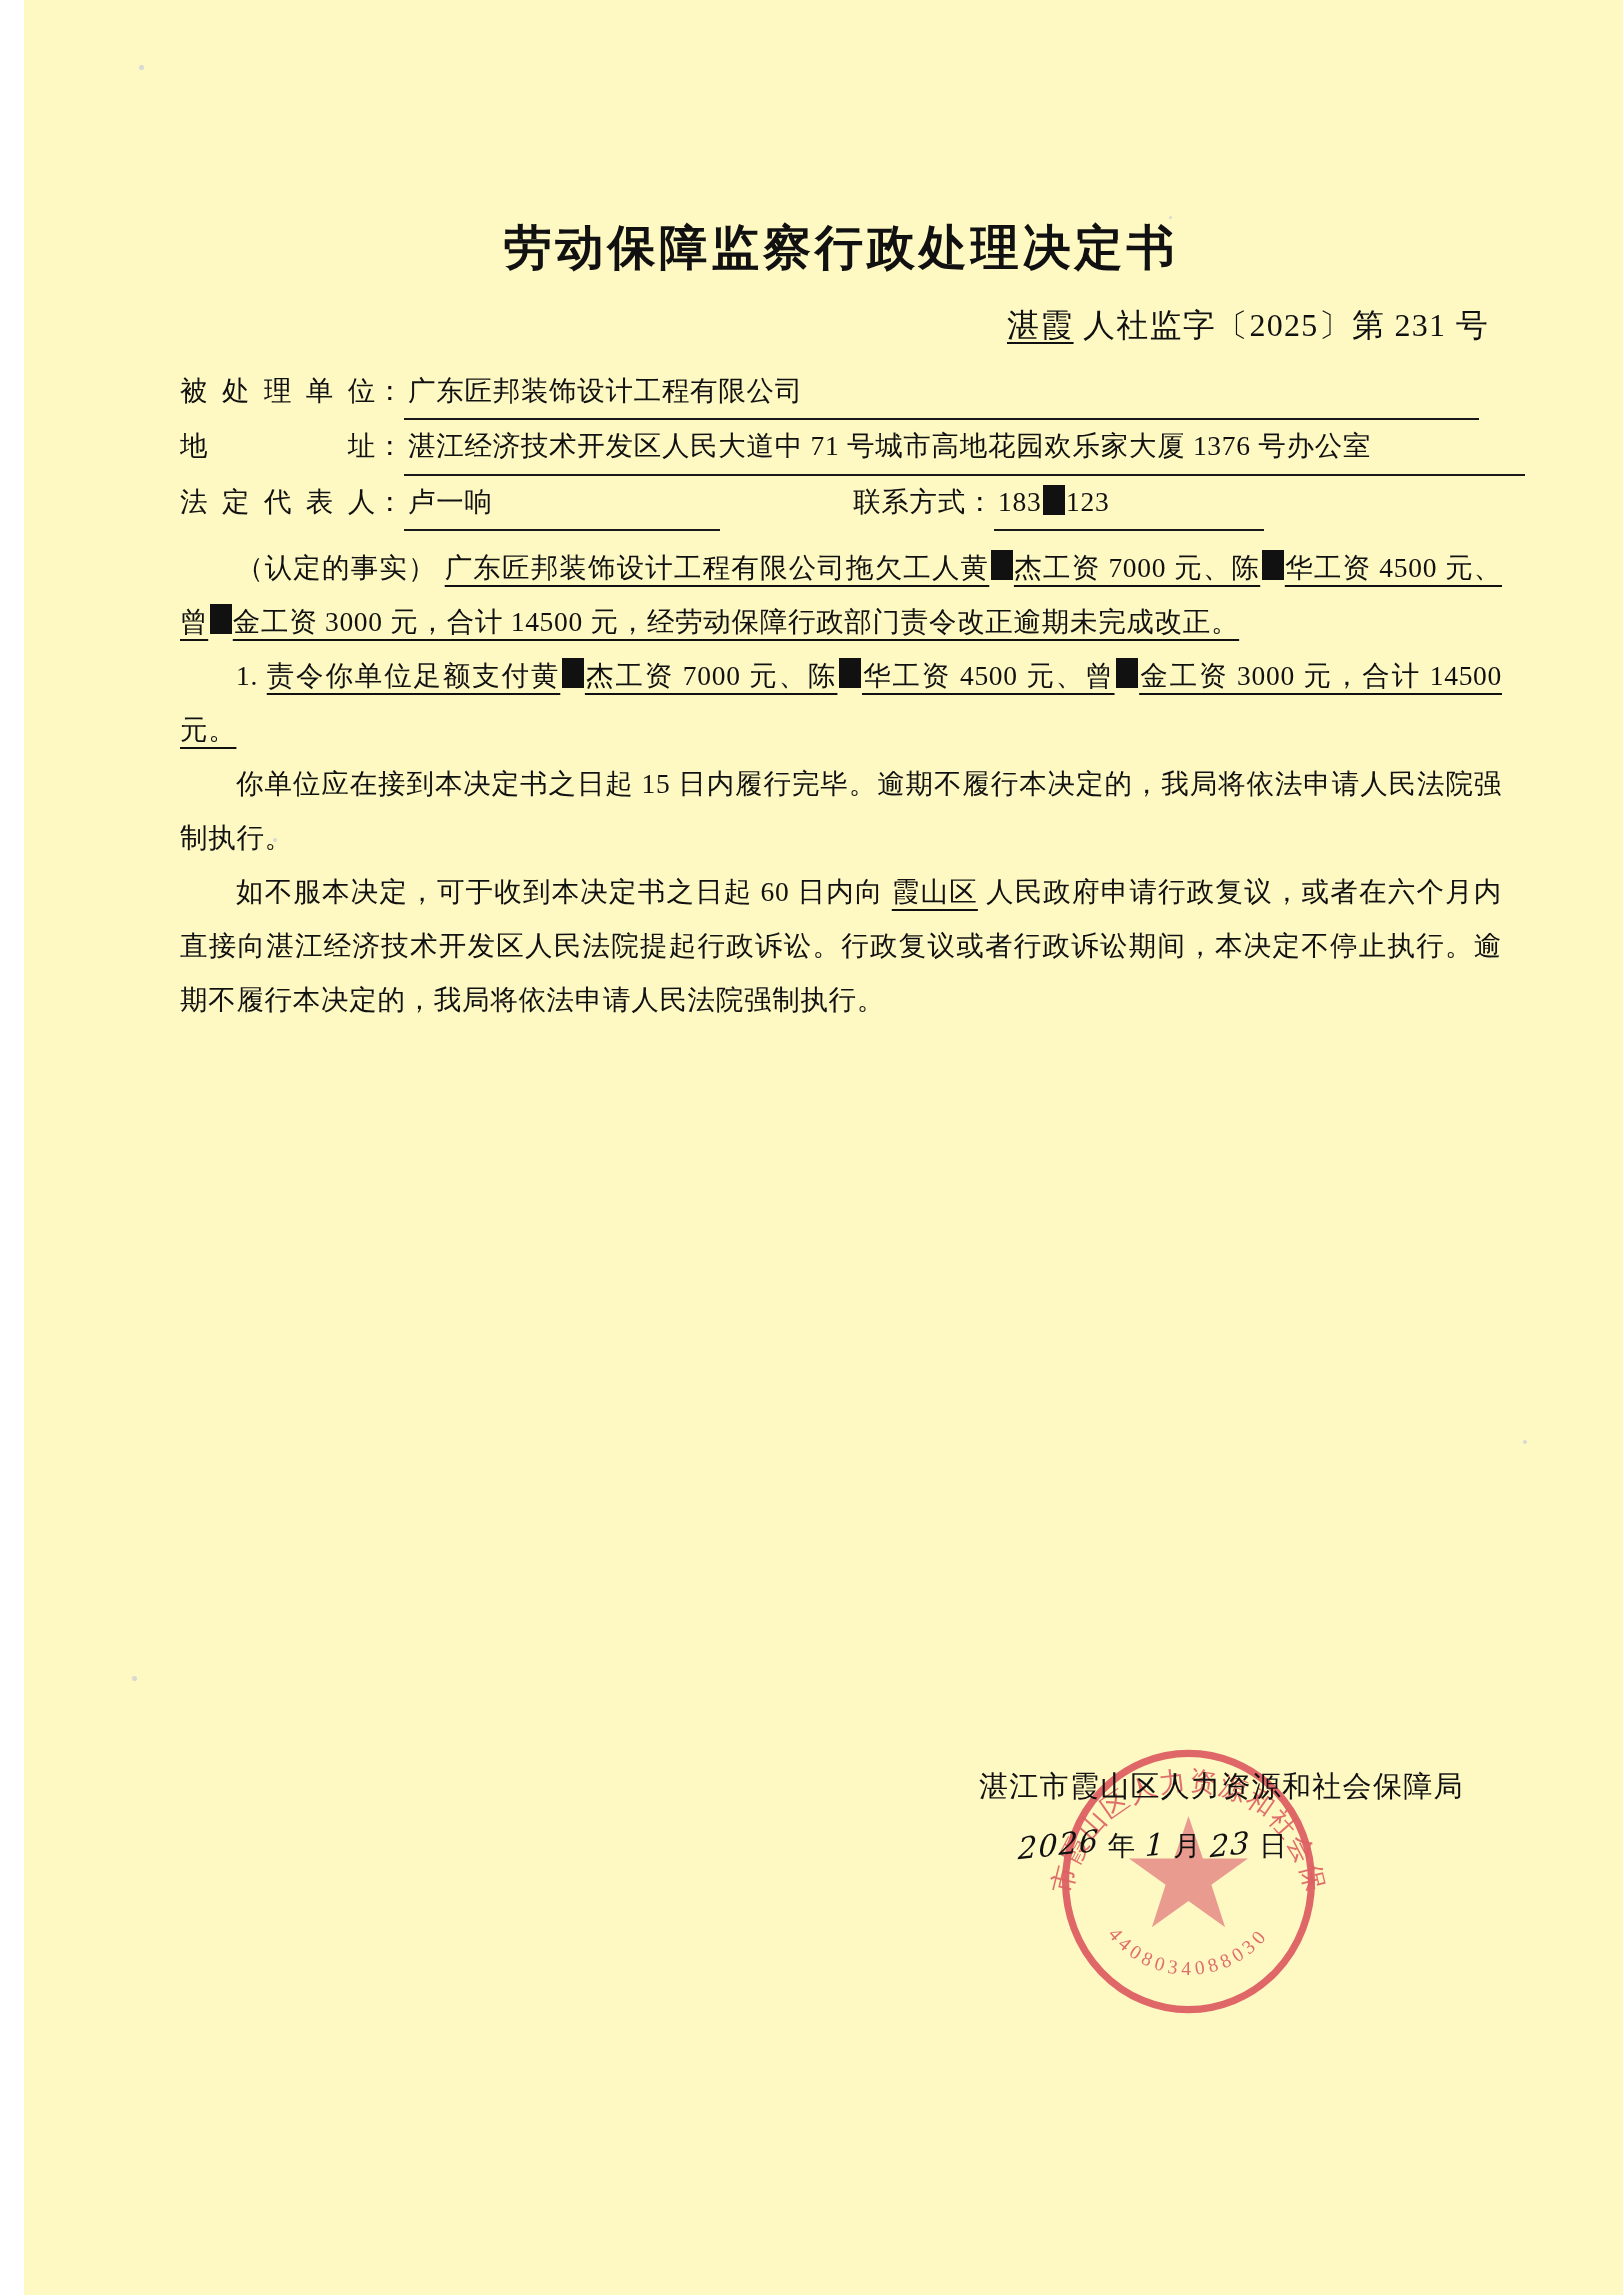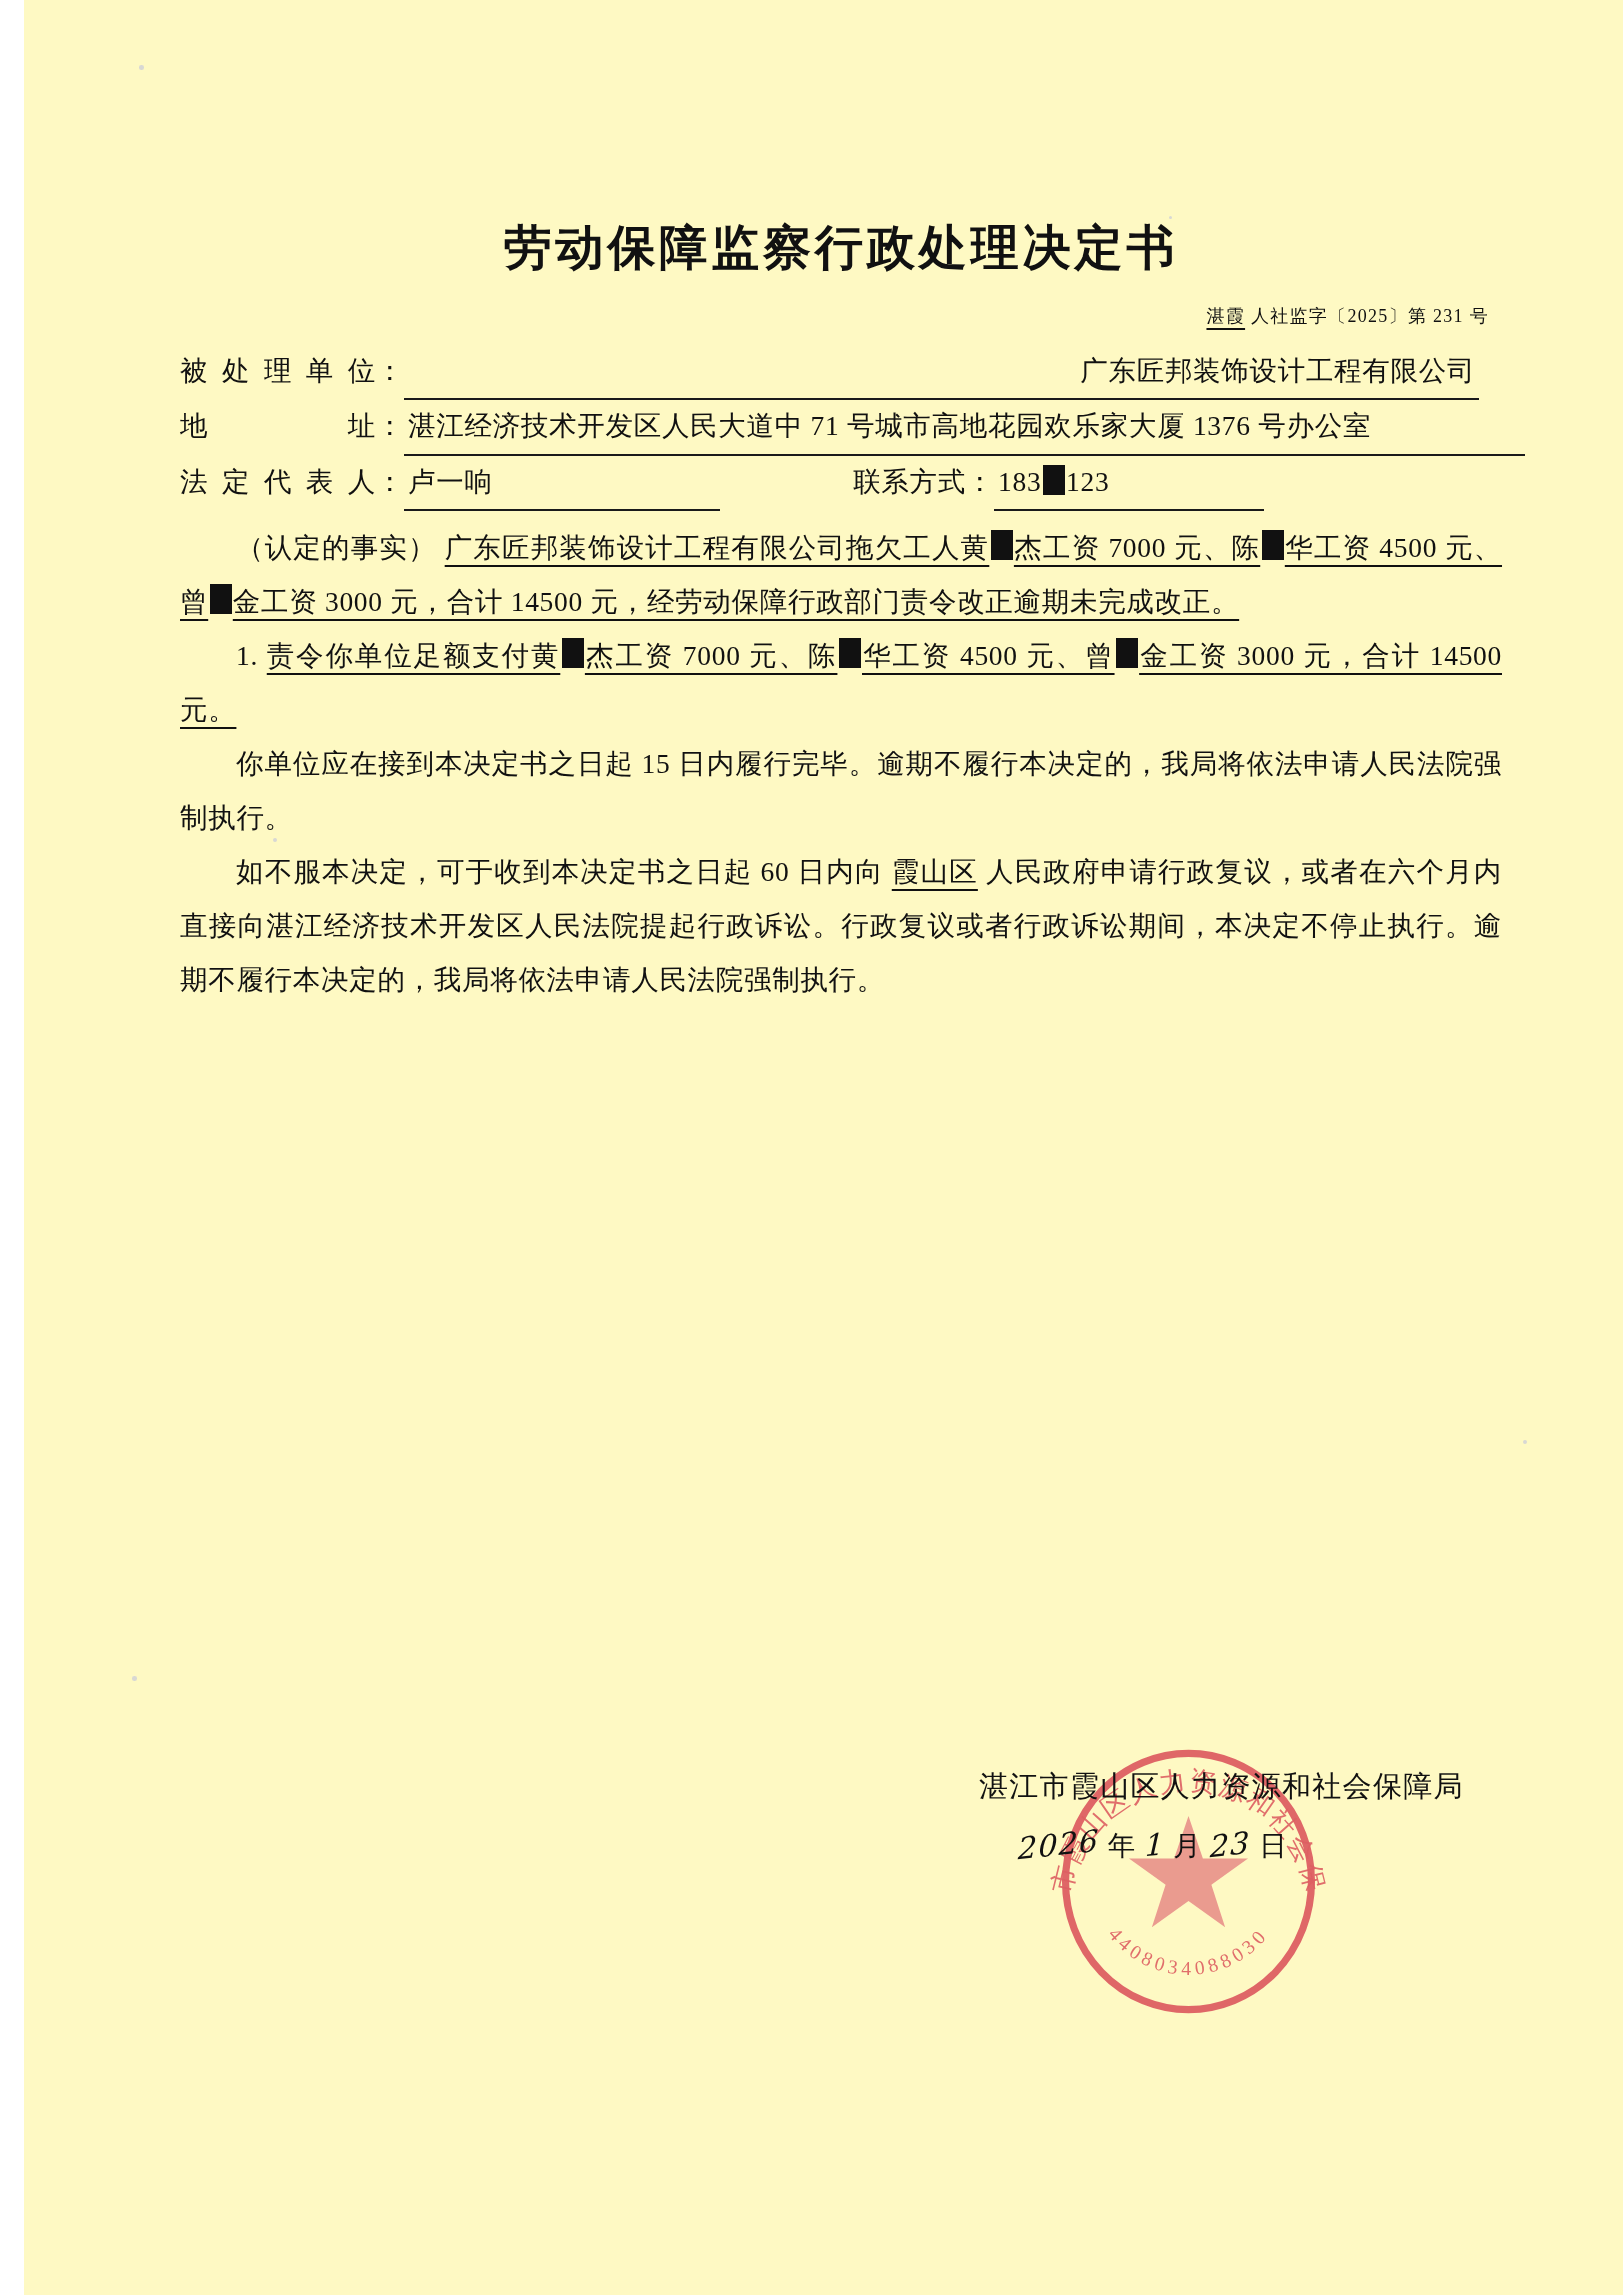--- a/index.html
+++ b/index.html
@@ -34,21 +34,21 @@
   .doc-title {
     text-align: center;
     font-size: 48px;
     font-weight: bold;
     letter-spacing: 3.9px;
     margin: 0 0 23.6px 0;
     font-family: "Liberation Serif", "DejaVu Serif", serif;
   }
   .doc-number-row {
     text-align: right;
-    font-size: 18px;
+    font-size: 32px;
     padding-right: 13px;
     margin-bottom: 17px;
     letter-spacing: 1.3px;
   }
   .u {
     text-decoration: underline;
     text-underline-offset: 5.9px;
     text-decoration-thickness: 2px;
   }
   .field-row {
@@ -65,21 +65,21 @@
   }
   .label-plain {
     display: inline-block;
   }
   .fill {
     display: inline-block;
     border-bottom: 2px solid #1a1a1a;
     padding: 0 3.9px 2.6px 3.9px;
     min-width: 26px;
   }
-  .fill-wide  { width: 1067px; text-align: right; }
+  .fill-wide  { width: 1067px; }
   .fill-code  { width: 1047px; }
   .fill-addr  { width: 1113px; }
   .fill-rep   { width: 308px;  }
   .fill-phone { width: 262px;  }
   .gap-rep { display: inline-block; width: 118px; }
 
   
   .redact {
     display: inline-block;
     width: 22px;

